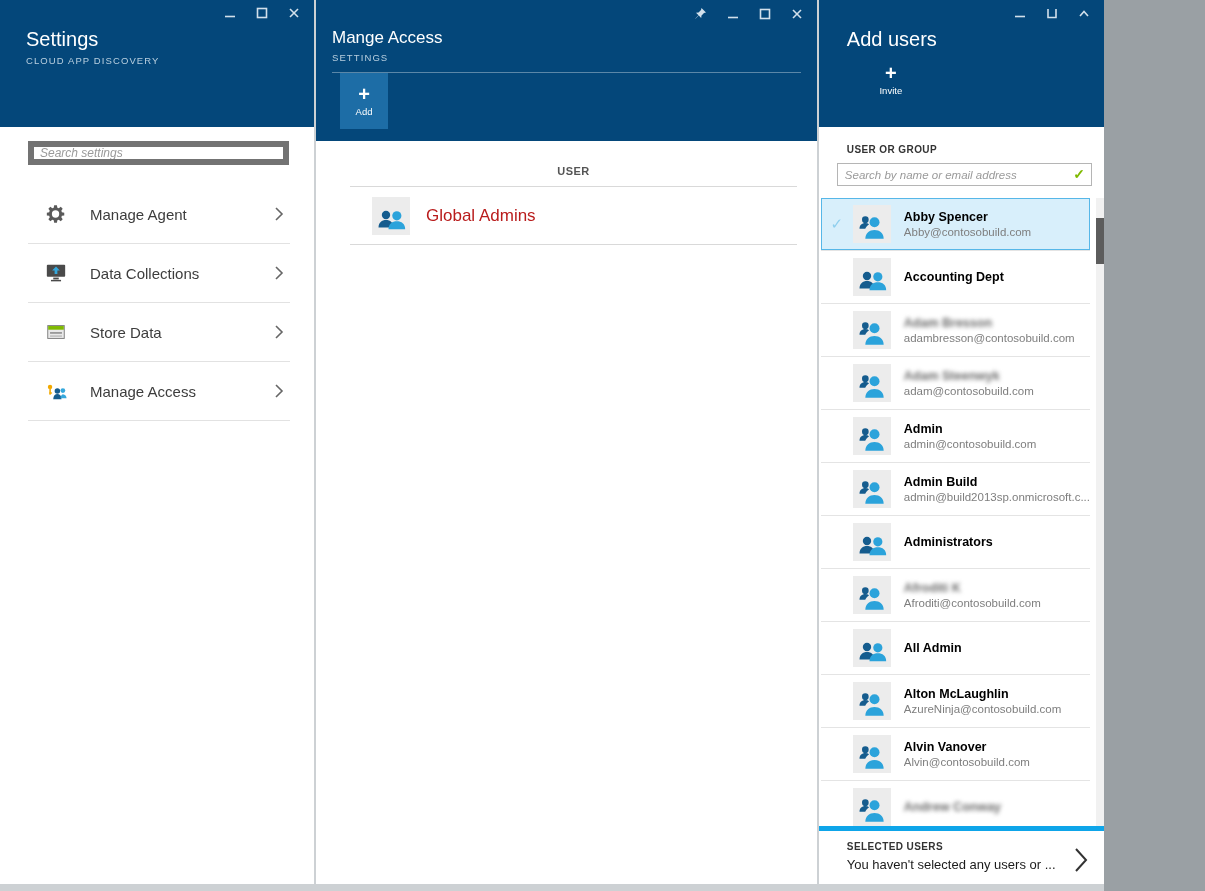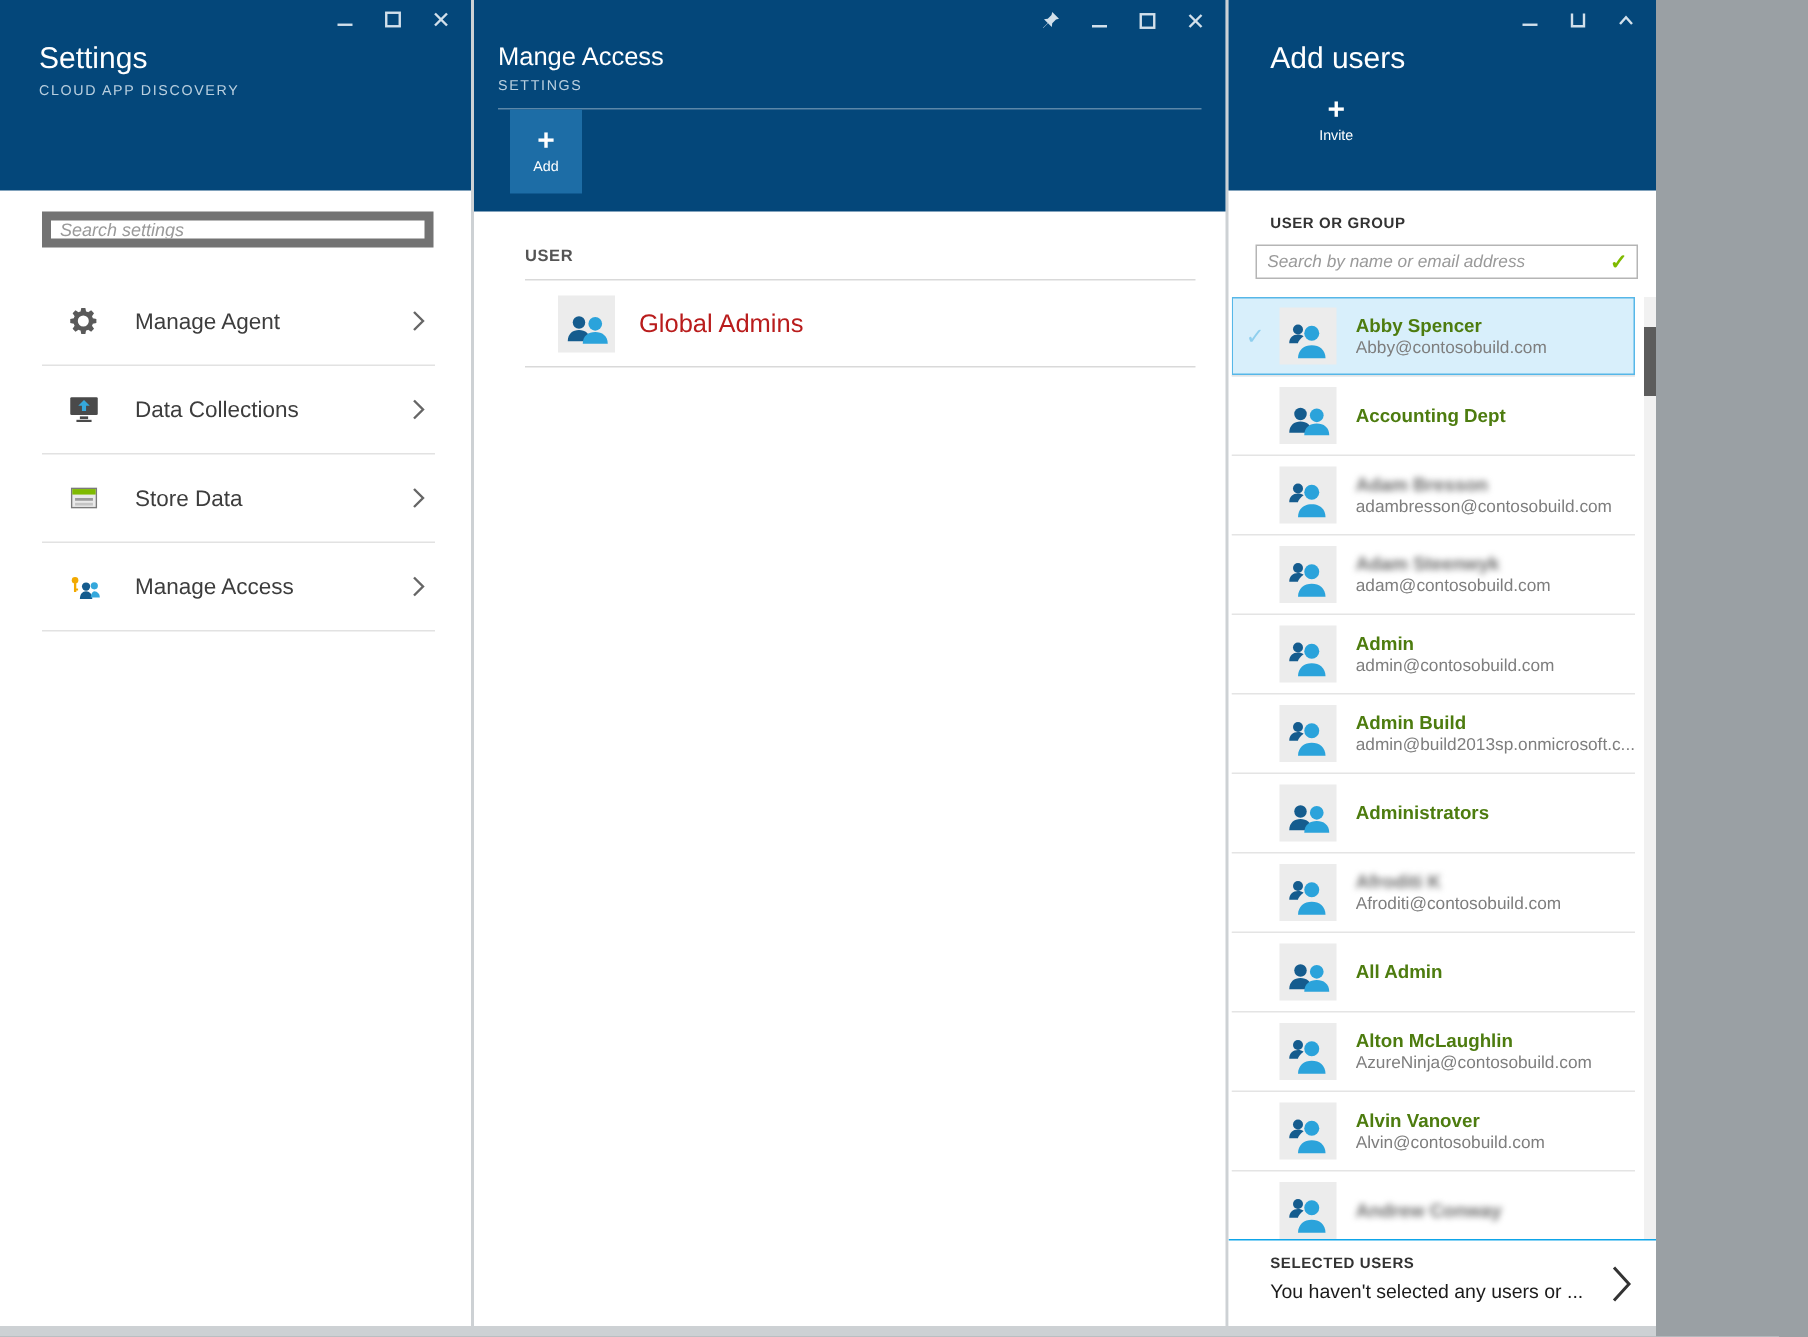--- a/index.html
+++ b/index.html
@@ -31,48 +31,48 @@
   .lp-body { padding-top:14px; }
   .search-settings { display:block; margin:0 25px 0 28px; width:261px; height:24px; border:6px solid #737373; font-size:12px; padding:0 6px; color:#333; outline:none; font-family:inherit; }
   input::placeholder { font-style:italic; color:#9a9a9a; }
   .menu { margin:20px 24px 0 28px; }
   .menu-item { display:flex; align-items:center; height:59px; border-bottom:1px solid #e2e2e2; cursor:pointer; }
   .menu-item .micon { width:24px; height:24px; margin:0 22px 0 16px; display:flex; align-items:center; justify-content:center; }
   .menu-item .mlabel { font-size:15px; color:#3d3d3d; flex:1; }
   .menu-item .chev { margin-right:6px; display:flex; }
 
   
-  .mp-body { padding:24px 20px 3px 34px; }
+  .mp-body { padding:24px 20px 3px 34px;text-align:center; }
   .col-hdr { font-size:11px; font-weight:bold; color:#555; letter-spacing:.4px; }
   .col-hr { border-top:1px solid #d9d9d9; margin-top:9px; }
   .ga-row { display:flex; align-items:center; height:58px; border-bottom:1px solid #d9d9d9; padding-left:22px; cursor:pointer; }
   .avatar { width:38px; height:38px; background:#ececec; display:flex; align-items:flex-end; justify-content:center; overflow:hidden; flex:0 0 38px; }
   .ga-row .ga-name { font-size:17px; color:#b91c1c; margin-left:16px; }
 
   
   .rp-body { flex:1; display:flex; flex-direction:column; overflow:hidden; }
   .sec-label { font-size:10px; font-weight:bold; color:#333; letter-spacing:.4px; margin:17px 0 0 28px; }
   .rsearch-wrap { position:relative; margin:8px 12px 0 18px; }
   .rsearch { display:block; width:100%; height:23px; border:1px solid #b5b5b5; font-size:11.5px; padding:0 24px 0 7px; color:#333; outline:none; font-family:inherit; }
   .rsearch-check { position:absolute; right:7px; top:3px; color:#7fba00; font-size:14px; font-weight:bold; }
   .user-list { flex:1; overflow:hidden; position:relative; margin:12px 0 0 2px; padding-right:14px; }
   .user-row { display:flex; align-items:center; height:53px; border-bottom:1px solid #e4e4e4; cursor:pointer; position:relative; }
   .user-row .check { width:32px; text-align:center; color:#8fcfee; font-size:15px; visibility:hidden; flex:0 0 32px; }
   .user-row.selected { background:#d8effb; box-shadow:inset 0 0 0 1px #56b7e8; }
   .user-row.selected .check { visibility:visible; }
   .user-row .texts { margin-left:13px; display:flex; flex-direction:column; min-width:0; }
-  .user-row .u-name { font-size:12.5px; font-weight:bold; color:#4d7c0f; line-height:15px; }
+  .user-row .u-name { font-size:12.5px; font-weight:bold; color:#000000; line-height:15px; }
   .user-row .u-email { font-size:11.5px; color:#7e7e7e; line-height:14px; white-space:nowrap; overflow:hidden; text-overflow:ellipsis; max-width:212px; }
   .user-row.blurred .u-name { filter:blur(2.2px); color:#6b6b6b; }
   .avatar svg { display:none; }
   .icon-person-icon .avatar svg.i-person, .avatar.show-person svg.i-person { display:block; }
   .icon-group-icon .avatar svg.i-group, .avatar.show-group svg.i-group { display:block; }
   .vscroll { position:absolute; right:0; top:0; bottom:0; width:8px; background:#f1f1f1; }
   .vscroll .thumb { position:absolute; top:20px; right:0; width:8px; height:46px; background:#5c5c5c; cursor:pointer; }
-  .selected-bar { flex:0 0 58px; border-top:1px solid #0ea5e9; padding:10px 0 0 28px; position:relative; background:#fff; }
+  .selected-bar { flex:0 0 58px; border-top:5px solid #0ea5e9; padding:10px 0 0 28px; position:relative; background:#fff; }
   .sel-label { font-size:10px; font-weight:bold; color:#333; letter-spacing:.4px; }
   .sel-text { font-size:13px; color:#1b1b1b; margin-top:5px; }
   .selected-bar .big-chev { position:absolute; right:16px; top:16px; cursor:pointer; }
 </style>
 </head>
 <body>
 
 <div class="app">
 
   <div class="panel panel-left">

